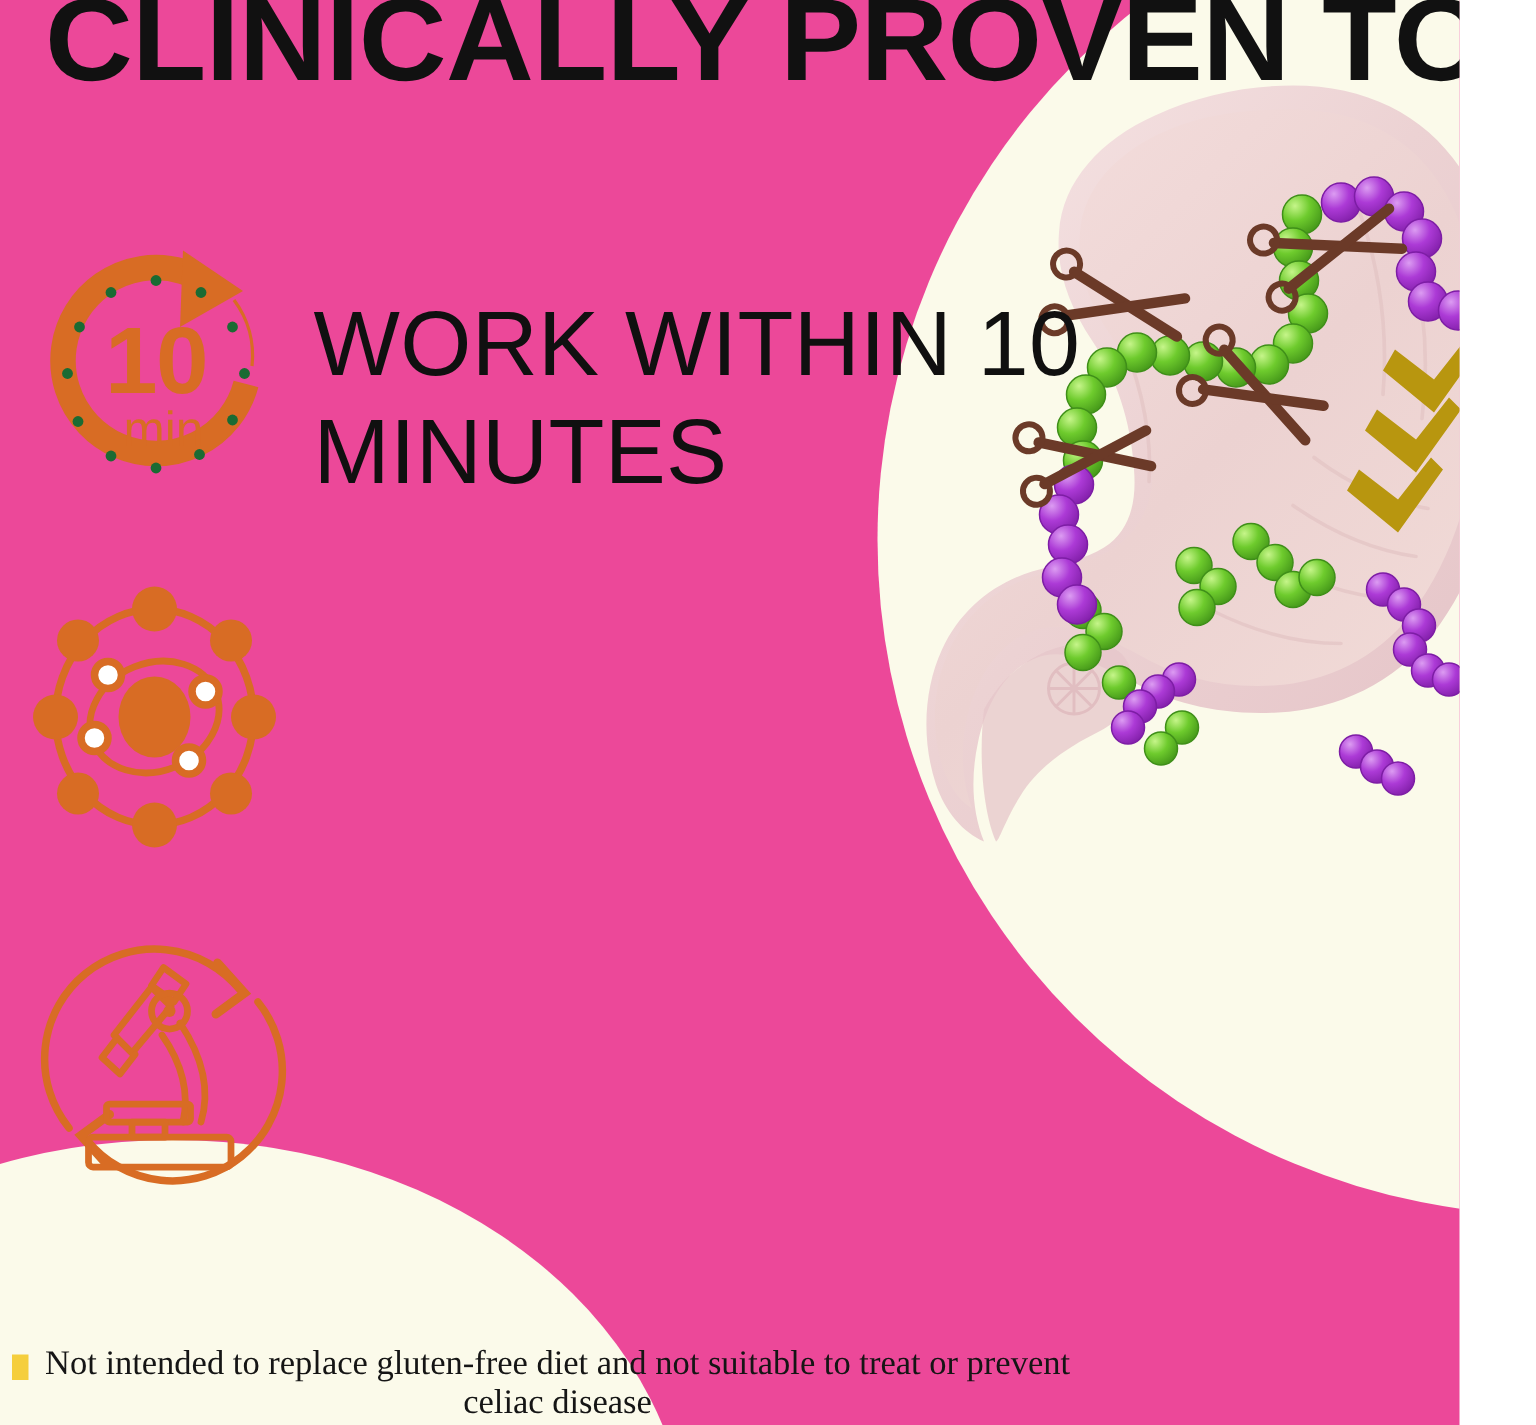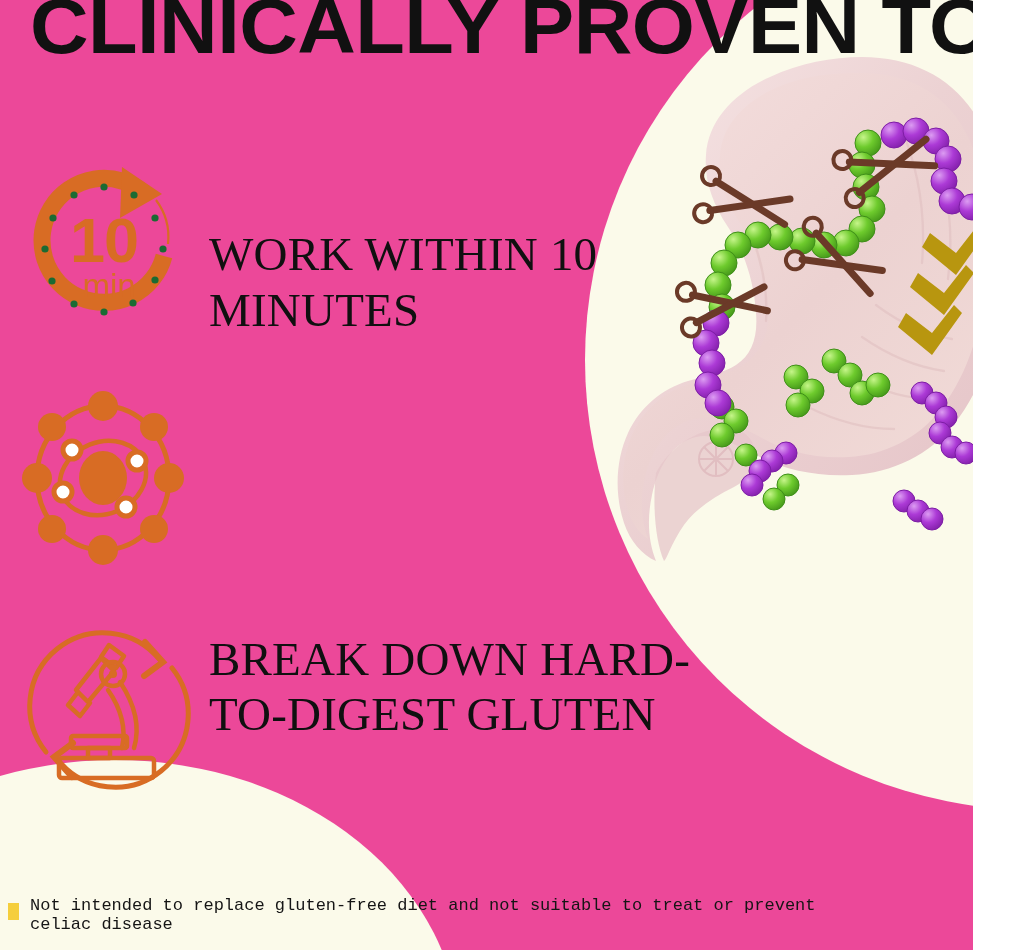--- a/index.html
+++ b/index.html
@@ -36,47 +36,48 @@
   .row-1{left:16px;top:152px;align-items:flex-end;}
   .row-2{left:16px;top:385px;}
   .row-3{left:16px;top:612px;}
 
   .icon-box{width:175px;height:186px;flex:none;position:relative;}
   .row-3 .icon-box{height:196px;}
 
   .row-text{
     margin-left:18px;
     color:#101010;
-    font-family:Liberation Serif, serif;
+    font-family:Liberation Sans, sans-serif;
     font-weight:300;
-    font-size:47px;
+    font-size:61px;
     line-height:1.18;
     letter-spacing:0.2px;
     white-space:pre-line;
   }
   .row-1 .row-text{padding-top:24px;}
   .row-2 .row-text{padding-top:26px;}
   .row-3 .row-text{padding-top:20px;}
 
   
   .footnote{
     position:absolute;left:8px;top:896px;
     display:flex;align-items:flex-start;
   }
   .fn-bullet{
     width:11px;height:17px;background:#f5ce3c;flex:none;margin-top:7px;
   }
   .fn-text{
     margin-left:11px;
-    font-family:Liberation Mono, monospace;
-    font-size:17px;
+    font-family:Liberation Serif, serif;
+    font-size:23px;
     line-height:1.12;
     color:#151515;
     max-width:960px;
     white-space:pre-line;
+    text-align:center;
   }
 
   svg{display:block;overflow:visible;}
 </style>
 </head>
 <body>
 
 <div class="stage">
 
   <div class="blob blob-right"></div>
@@ -344,22 +345,20 @@
           <path d="M104,70 C120,94 124,116 118,136"></path>
           <path d="M92,78 C106,98 110,118 106,136"></path>
 
           <rect x="55" y="124" width="56" height="12" rx="2"></rect>
           <rect x="72" y="136" width="22" height="10"></rect>
 
           <rect x="43" y="146" width="95" height="20" rx="3"></rect>
         </g>
       </svg>
     </div>
-    <div class="row-text">BREAK DOWN HARD-
-TO-DIGEST GLUTEN</div>
   </div>
 
   <div class="footnote">
     <span class="fn-bullet"></span>
     <span class="fn-text">Not intended to replace gluten-free diet and not suitable to treat or prevent
 celiac disease</span>
   </div>
 
 </div>
 

